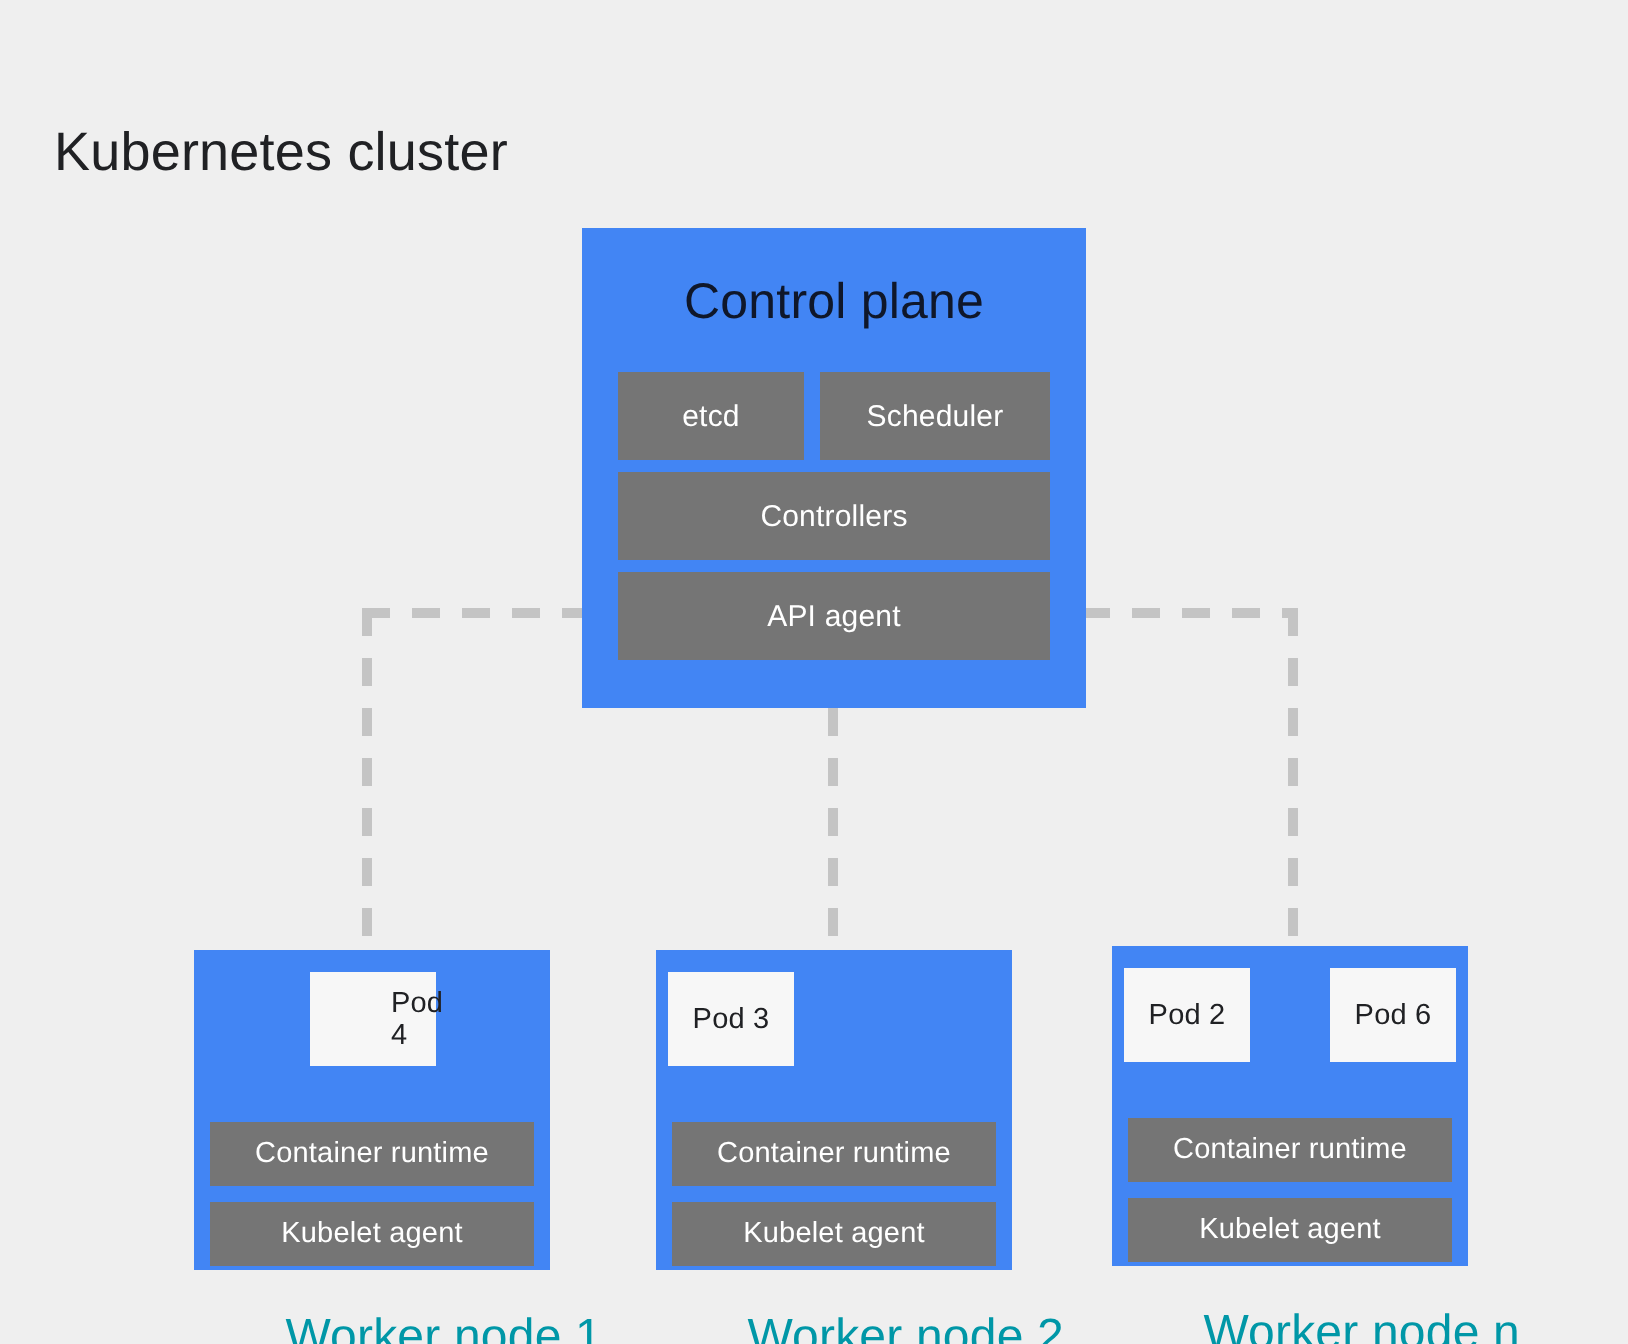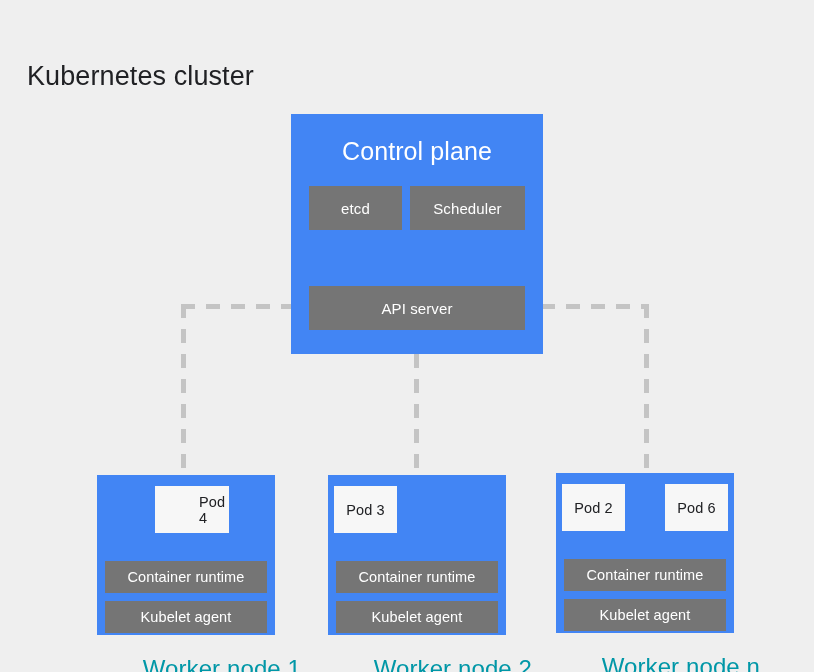--- a/index.html
+++ b/index.html
@@ -45,21 +45,21 @@
     top: 73px;
     width: 252px;
     height: 240px;
   }
   .cp-title {
     position: absolute;
     left: 0;
     top: 23px;
     width: 252px;
     text-align: center;
-    color: #ffffff;
+    color: #0f172a;
     font-size: 25px;
     font-weight: 400;
     letter-spacing: 0.1px;
   }
   .gray-box {
     position: absolute;
     background: #757575;
     color: #FFFFFF;
     display: flex;
     align-items: center;
@@ -85,21 +85,21 @@
     background: #F7F7F7;
     color: #202124;
     display: flex;
     align-items: center;
     justify-content: center;
     font-size: 14.5px;
     box-sizing: border-box;
     letter-spacing: 0.1px;
   }
   
-  #pod-n1-a { left: 58px; top: 11px; width: 74px; height: 47px; padding-left: 44px; }
+  #pod-n1-a { left: 58px; top: 11px; width: 63px; height: 47px; padding-left: 44px; }
   
   .pod-left  { left: 6px;   top: 11px; width: 63px; height: 47px; }
   .pod-right { left: 109px; top: 11px; width: 63px; height: 47px; }
 
   .node-bar {
     position: absolute;
     left: 8px;
     width: 162px;
     height: 32px;
     background: #757575;
@@ -159,21 +159,22 @@
   <div class="dash-h" id="conn-left-h"></div>
   <div class="dash-v" id="conn-left-v"></div>
   <div class="dash-v" id="conn-mid-v"></div>
   <div class="dash-h" id="conn-right-h"></div>
   <div class="dash-v" id="conn-right-v"></div>
 
   <div class="blue-box" id="control-plane">
     <div class="cp-title">Control plane</div>
     <div class="gray-box" id="cp-scheduler">Scheduler</div>
     <div class="gray-box" id="cp-etcd">etcd</div>
-    <div class="gray-box" id="cp-apiserver">API server</div>
+    <div class="gray-box" id="cp-controllers">Controllers</div>
+    <div class="gray-box" id="cp-apiserver">API agent</div>
   </div>
 
   <div class="blue-box worker-node" id="worker-node-1">
     <div class="pod" id="pod-n1-a">Pod 4</div>
     <div class="node-bar bar-runtime">Container runtime</div>
     <div class="node-bar bar-kubelet">Kubelet agent</div>
   </div>
   <div class="node-label" id="label-node-1">Worker node 1</div>
 
   <div class="blue-box worker-node" id="worker-node-2">

